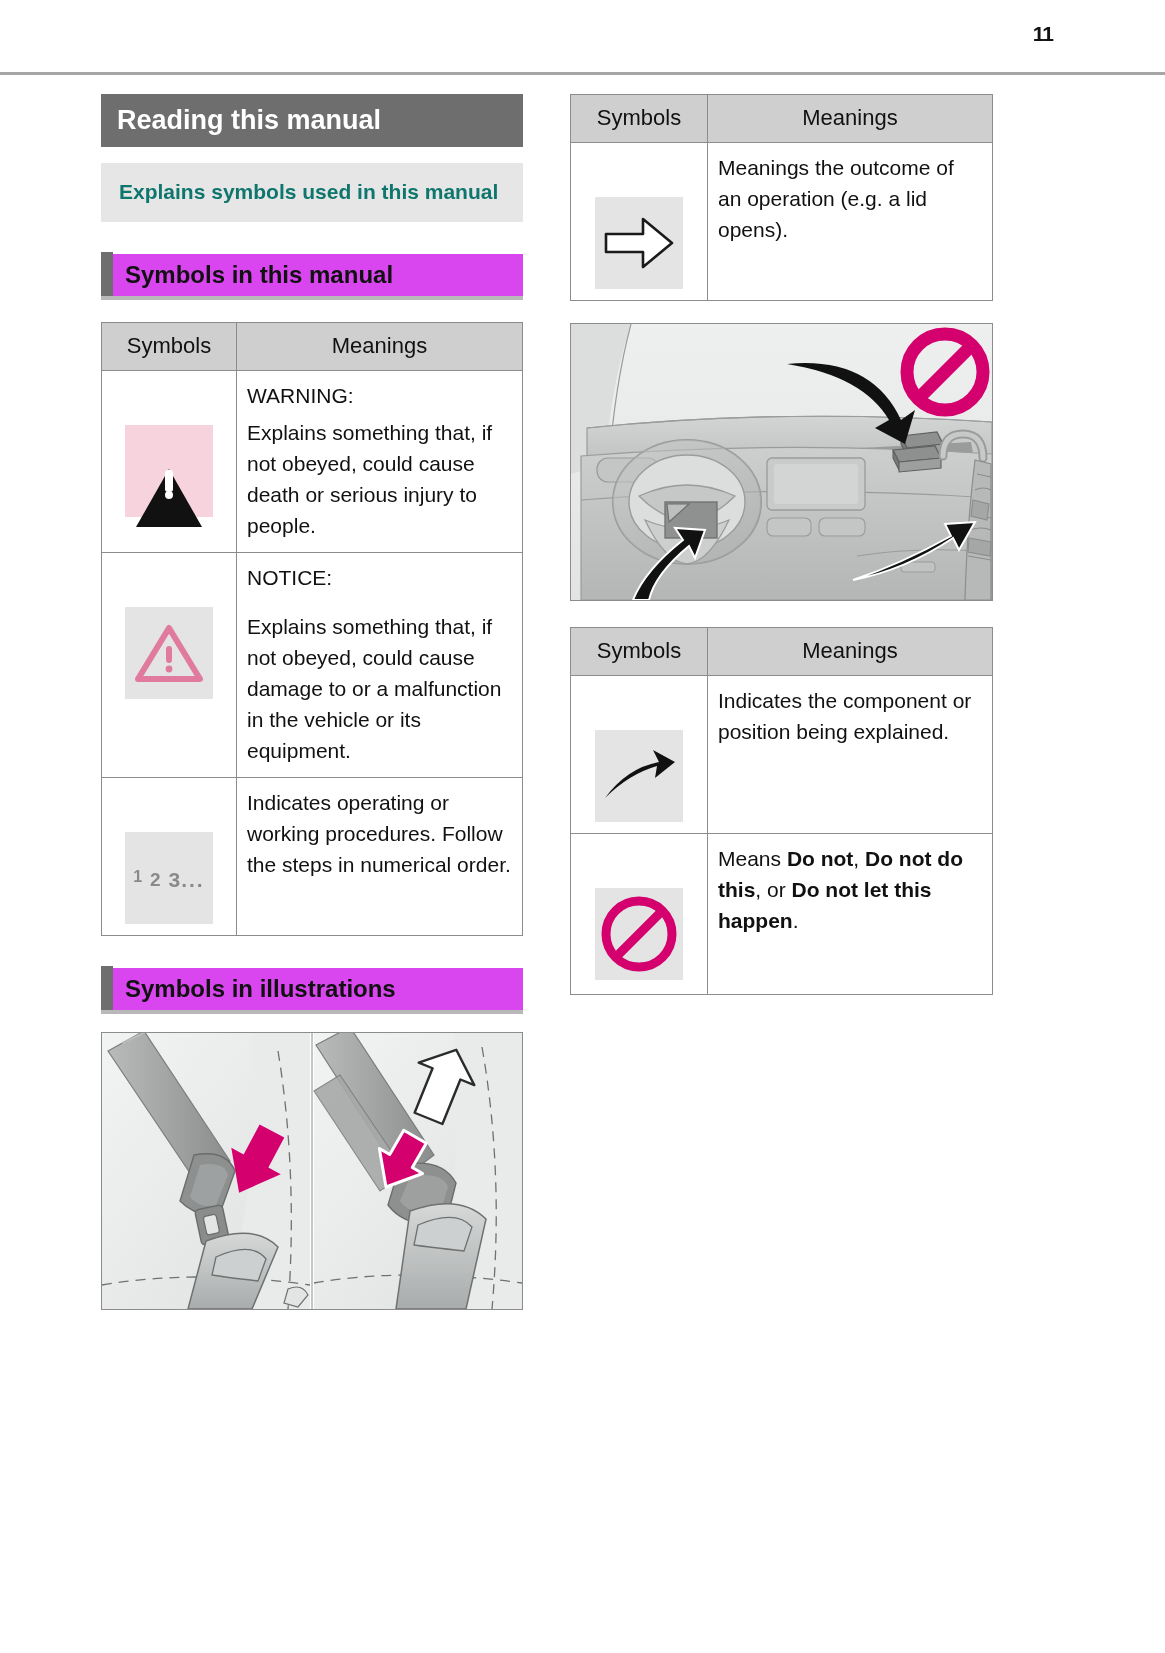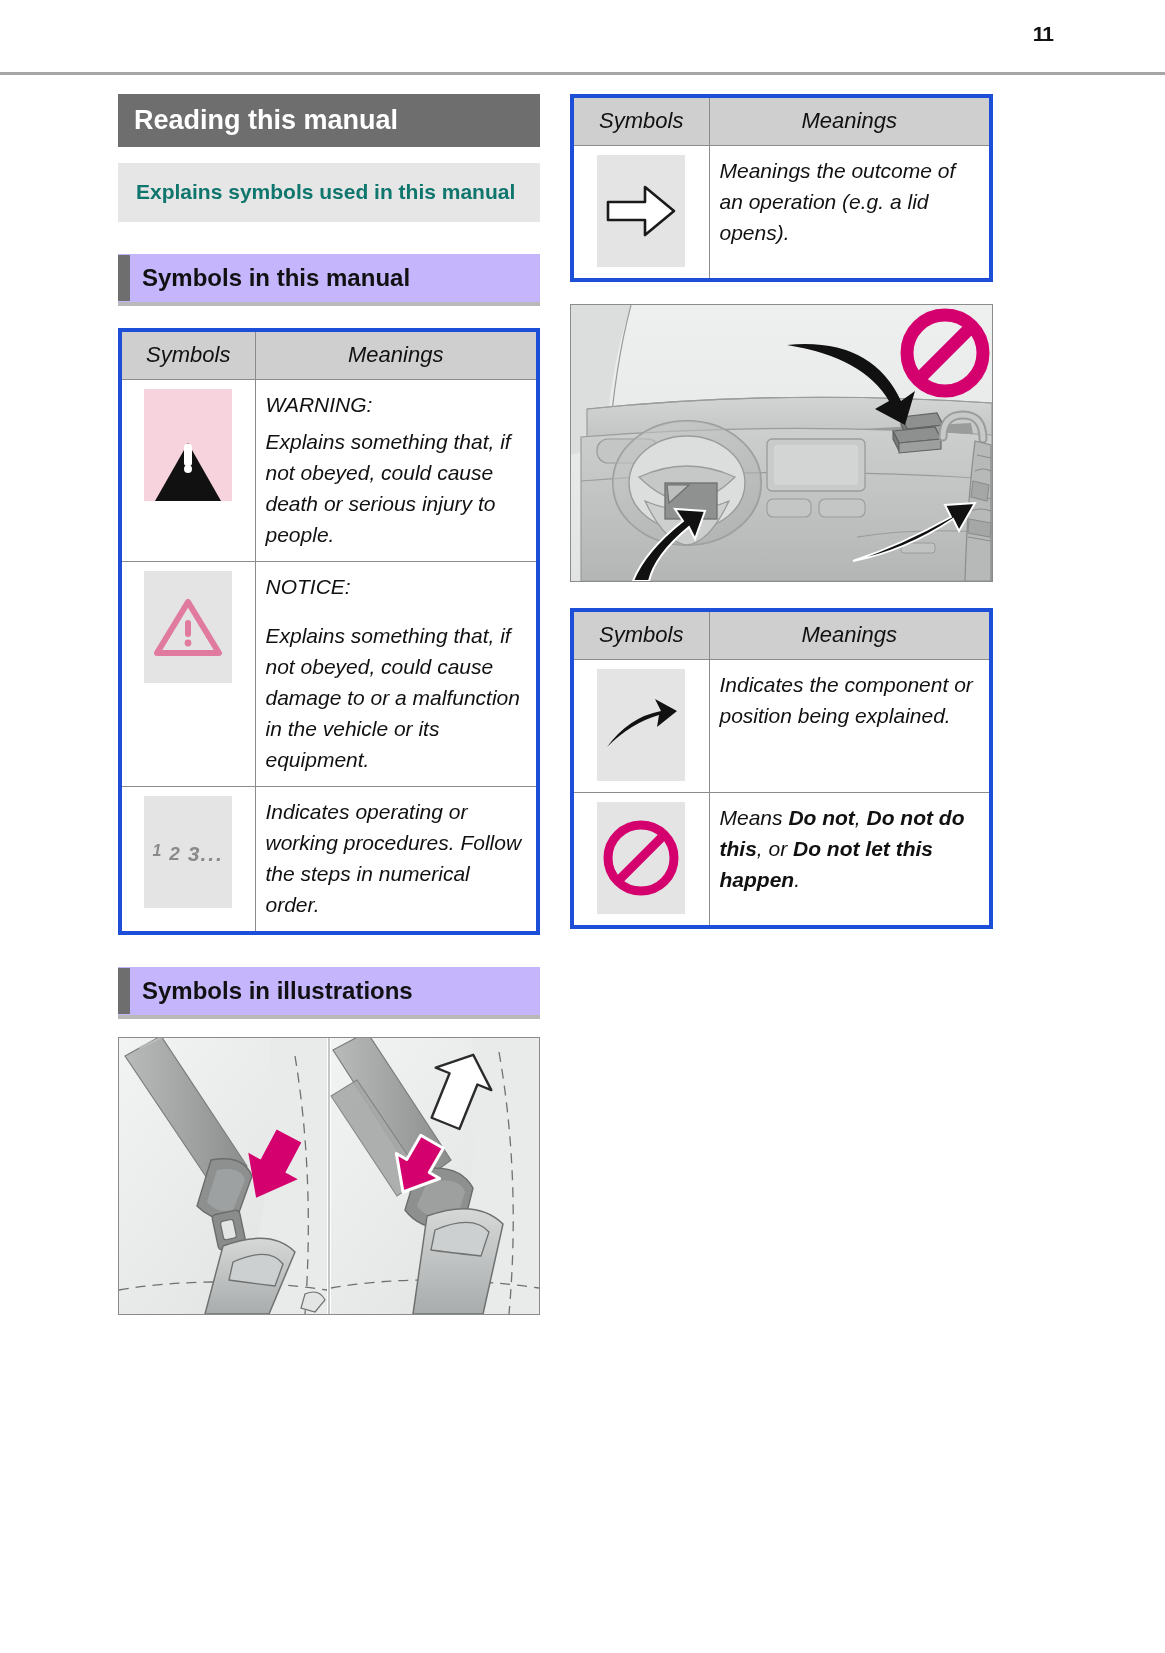--- a/index.html
+++ b/index.html
@@ -17,81 +17,80 @@
     position: absolute; top: 22px; right: 112px;
     font-size: 21px; font-weight: 700; letter-spacing: -1px;
     color: #111;
   }
   .toprule {
     position: absolute; top: 72px; left: 0; width: 1165px; height: 3px;
     background: #a6a6a6;
   }
 
   
-  .col-left  { position: absolute; left: 118px; top: 94px; width: 422px; }
+  .col-left  { position: absolute; left: 101px; top: 94px; width: 422px; }
   .col-right { position: absolute; left: 570px; top: 94px; width: 423px; }
 
   
   .banner {
     background: #6e6e6e; color: #ffffff;
     font-size: 27px; font-weight: 700; letter-spacing: 0px;
     padding: 11px 0 12px 16px; height: 53px; line-height: 30px;
   }
   .intro {
     background: #e6e6e6; color: #0f766e;
     font-size: 21px; font-weight: 700; line-height: 29px;
     padding: 14px 18px 16px 18px;
     margin-top: 16px;
   }
 
   
   .sechead {
     position: relative;
-    background: #c4b5fd;
-    height: 48px;
+    background: #d946ef;
+    height: 42px;
     margin-top: 32px;
     display: flex; align-items: center;
   }
   .sechead .tab {
     width: 12px; height: 46px; background: #6e6e6e; flex: 0 0 12px;
   }
   .sechead .txt {
     font-size: 24px; font-weight: 600; color: #111; padding-left: 12px;
     line-height: 28px;
   }
   .sechead::after {
     content: ""; position: absolute; left: 0; bottom: -4px;
     width: 100%; height: 4px; background: #b9b9b9;
   }
 
   
   table.sym {
     border-collapse: collapse; width: 100%;
-    border: 4px solid #1d4ed8;
-    font-style: italic;
+    border: 1px solid #1d4ed8;
   }
   table.sym th {
     background: #cfcfcf; border: 1px solid #8c8c8c;
     font-size: 22px; font-weight: 400; color: #111;
     padding: 10px 0 11px 0; text-align: center;
   }
   table.sym td {
     border: 1px solid #8c8c8c;
     font-size: 21px; font-weight: 400; color: #111;
     vertical-align: top;
     padding: 9px 10px 11px 10px;
     line-height: 31px;
   }
   td.symcell { text-align: center; vertical-align: middle; padding: 12px 6px; }
   .mt-tbl { margin-top: 26px; }
 
   
   .chip {
     display: inline-flex; align-items: center; justify-content: center;
-    width: 88px; height: 112px;
+    width: 88px; height: 92px; margin-top: 45px;
   }
   .chip.gray { background: #e4e4e4; }
   .chip.pink { background: #f7d3dd; }
 
   
   .tri-solid { position: relative; width: 66px; height: 58px; }
   .tri-solid .body {
     width: 0; height: 0;
     border-left: 33px solid transparent;
     border-right: 33px solid transparent;

